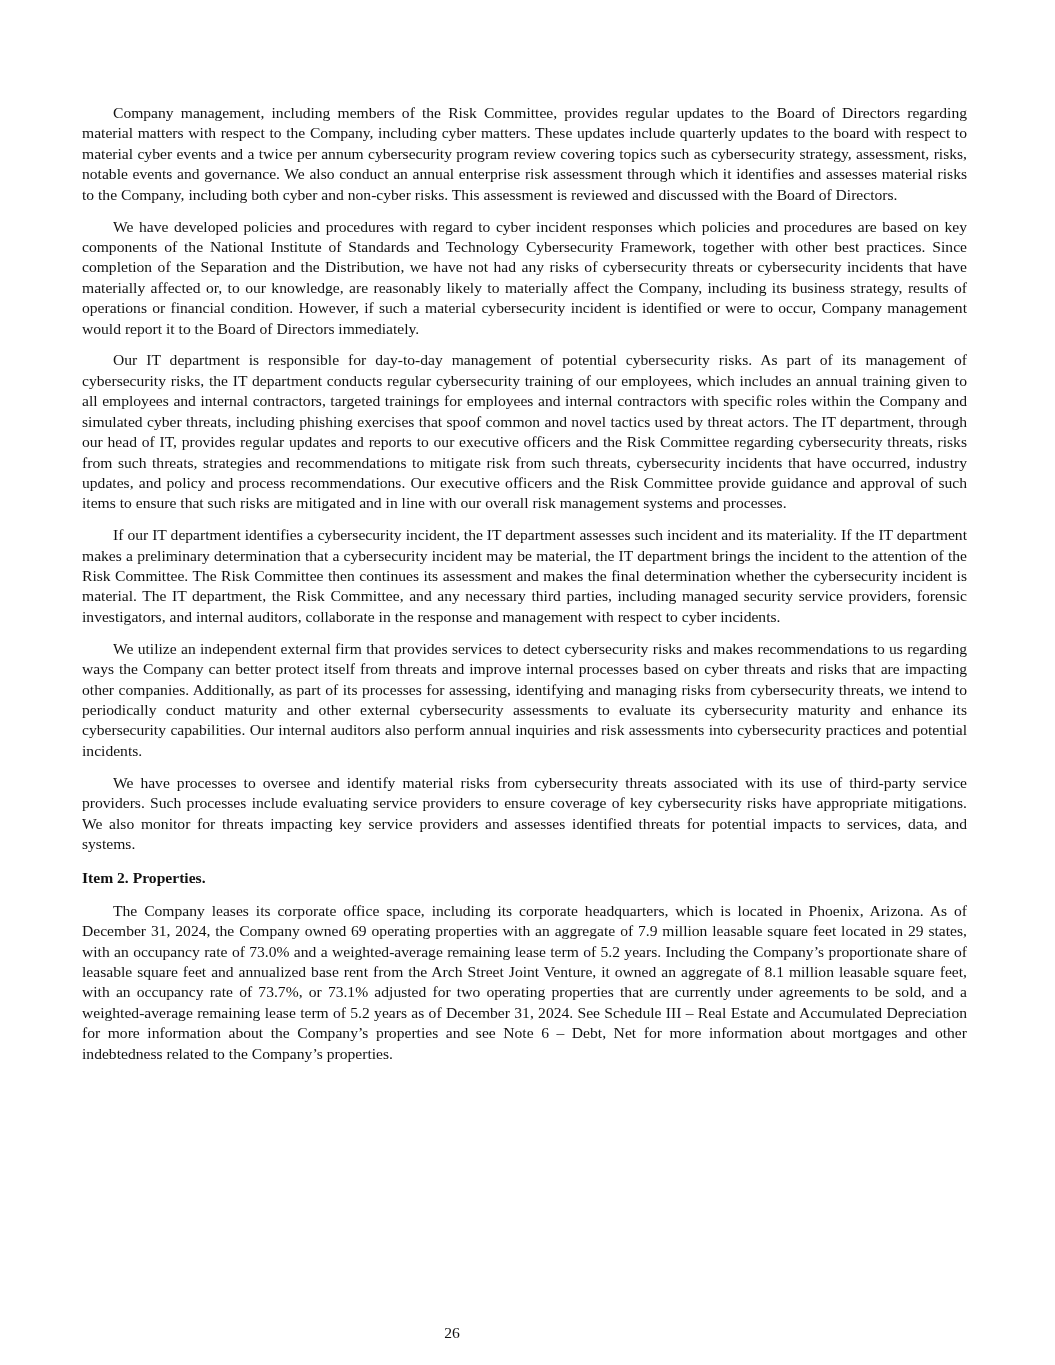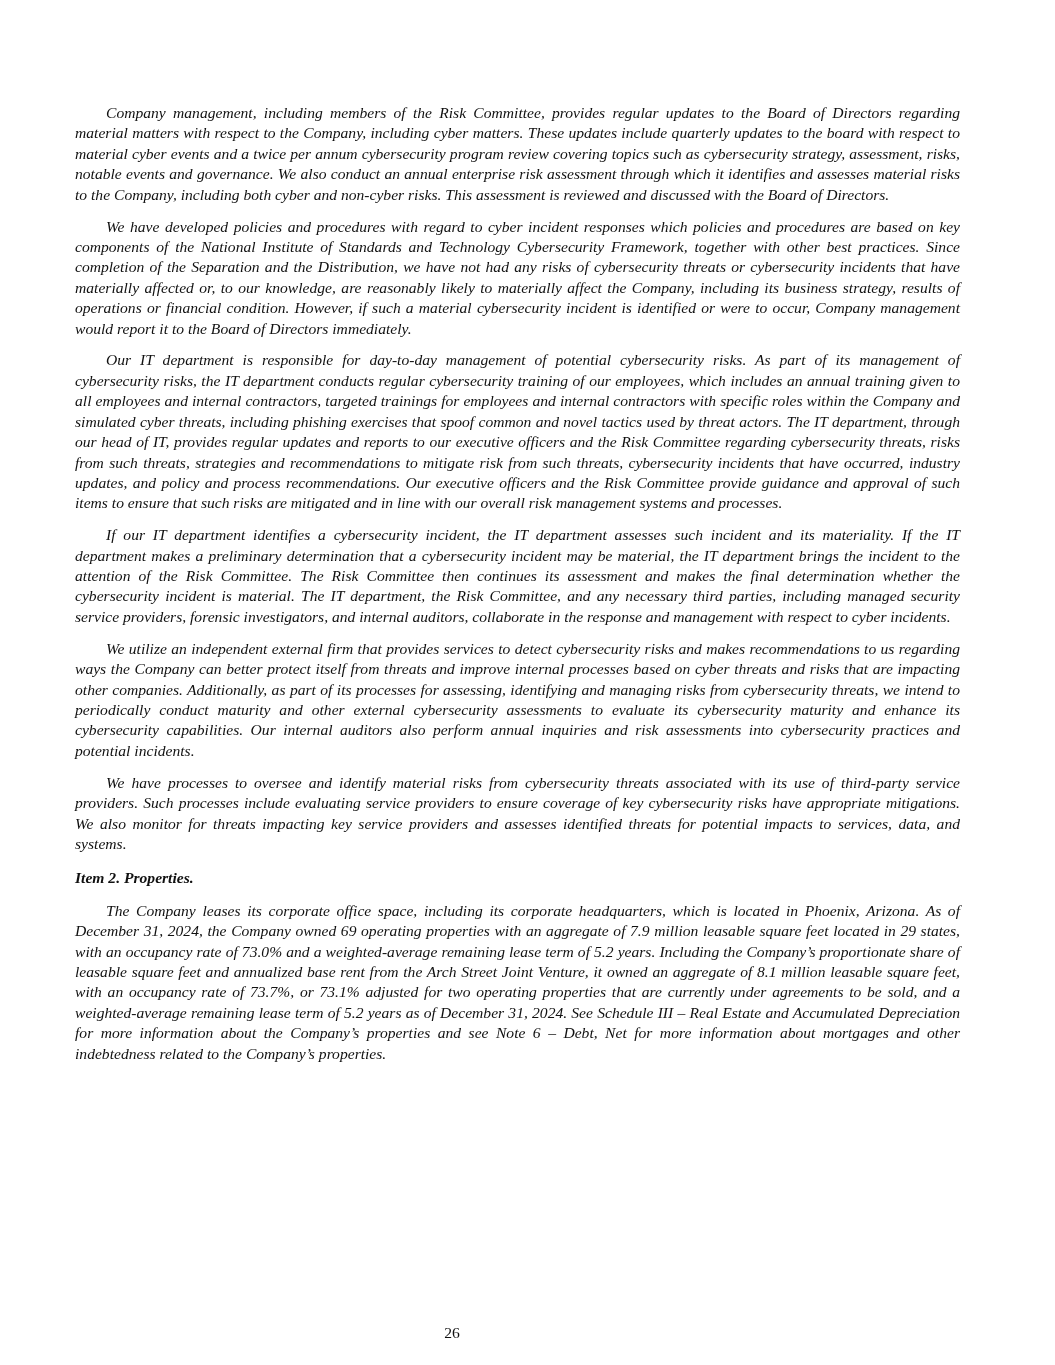--- a/index.html
+++ b/index.html
@@ -10,24 +10,23 @@
     body {
       width: 1055px;
       height: 1365px;
       position: relative;
       overflow: hidden;
       font-family: "Liberation Serif", "DejaVu Serif", serif;
       color: #111111;
     }
     .page {
       position: absolute;
-      left: 75px;
+      left: 82px;
       top: 103px;
       width: 885px;
-      font-style: italic;
     }
     .para {
       margin: 0 0 11.5px 0;
       font-size: 15.6px;
       line-height: 20.4px;
       text-align: justify;
       text-indent: 31px;
     }
     .heading {
       margin: 14px 0 12px 0;

